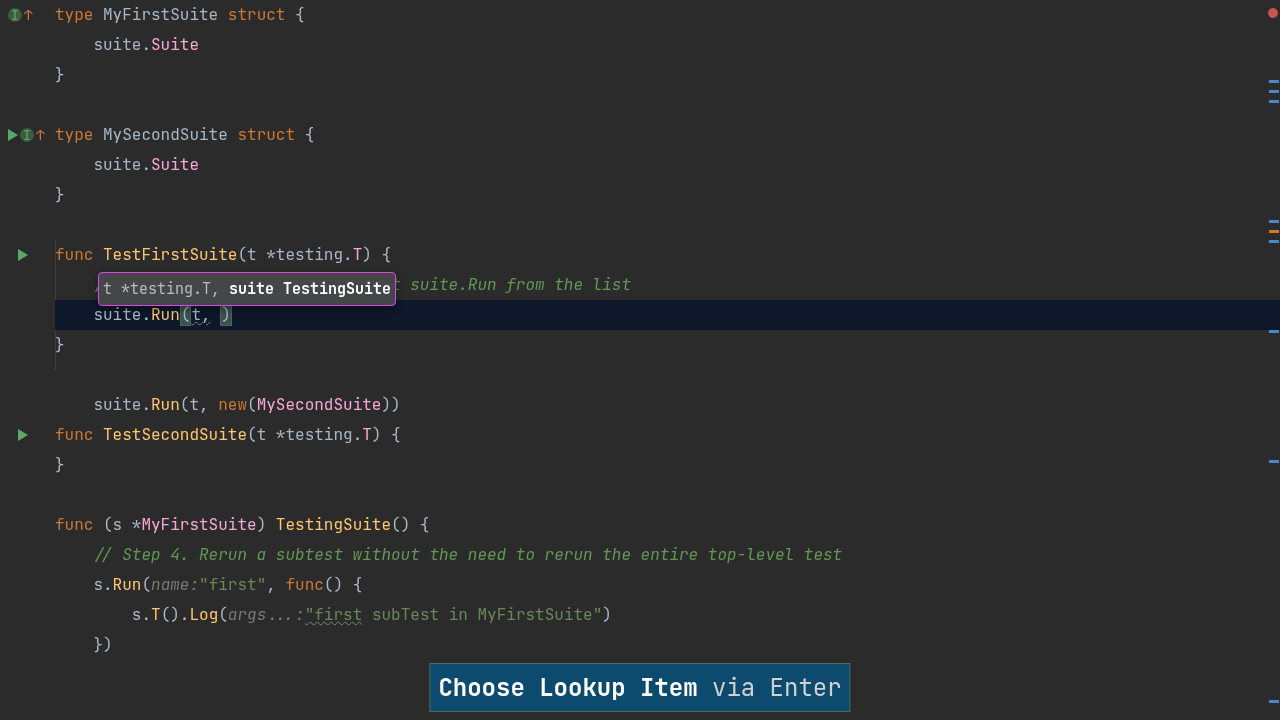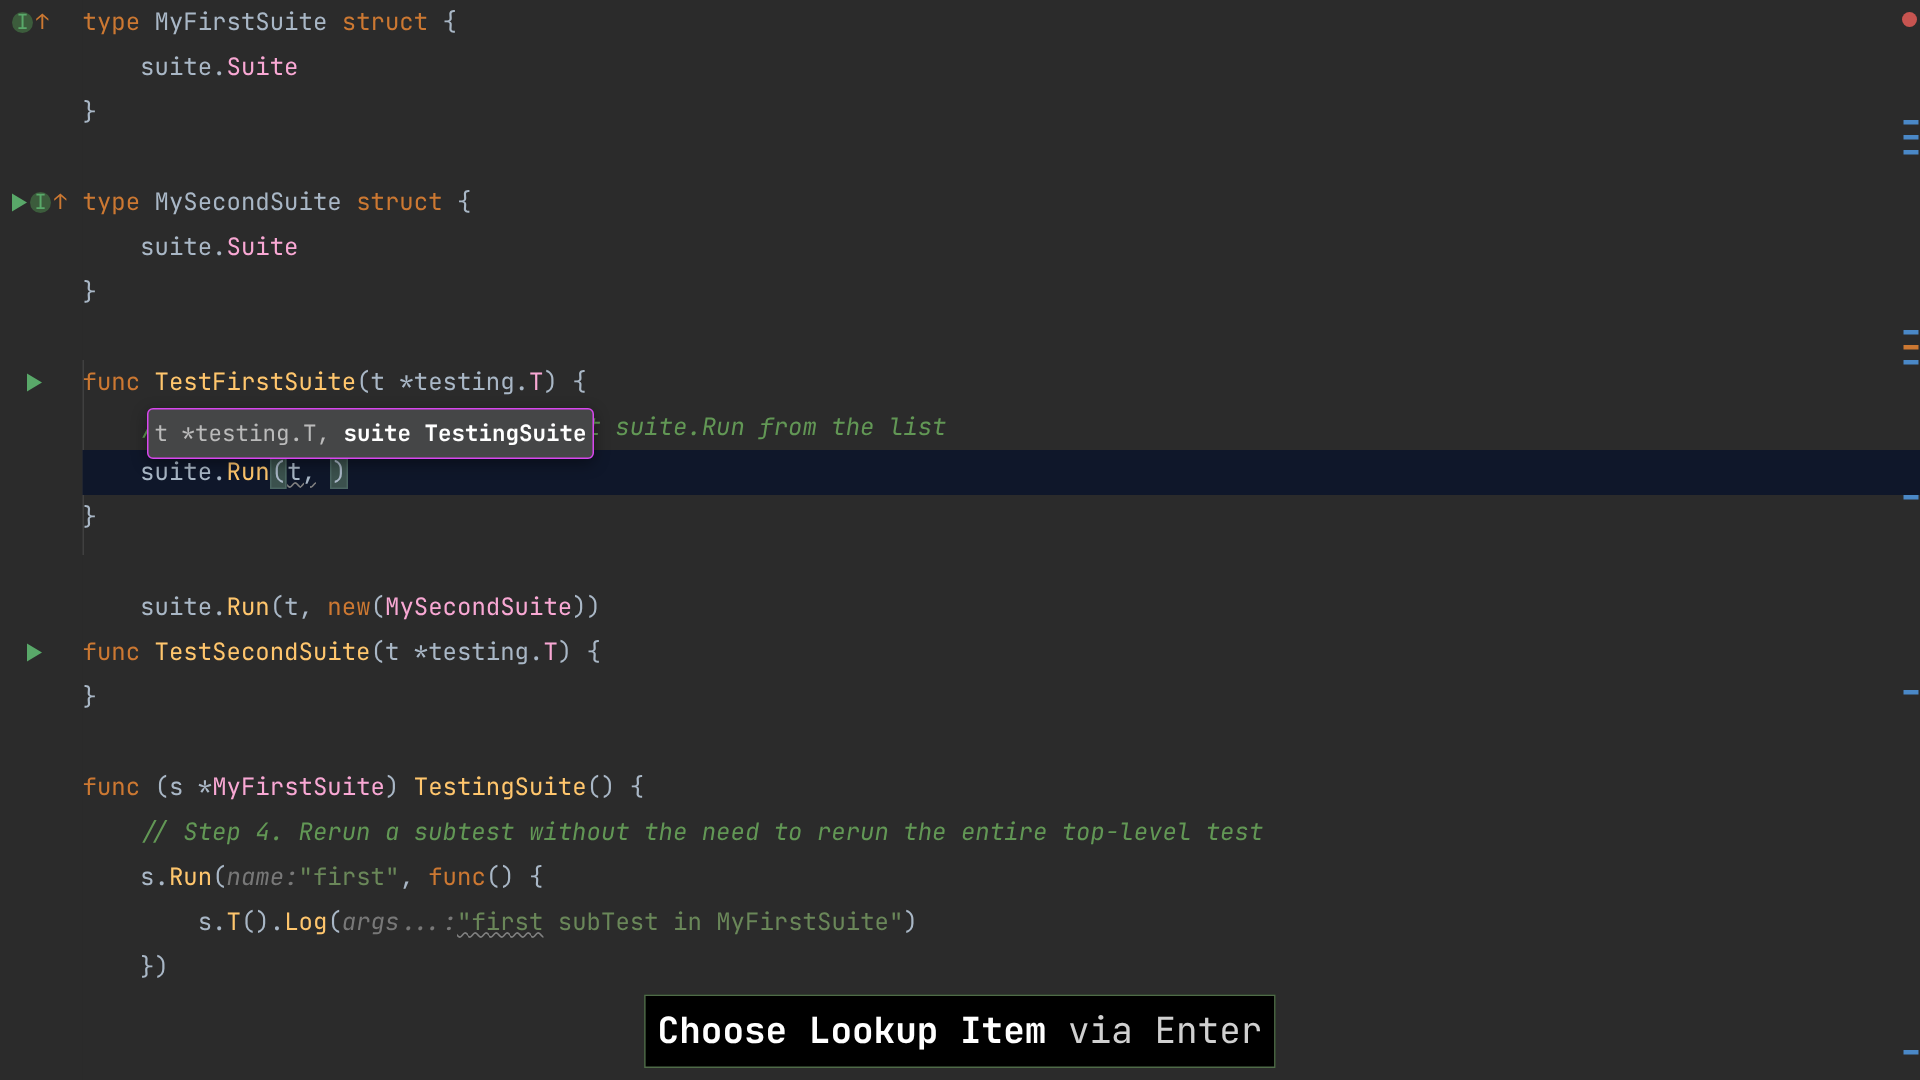--- a/index.html
+++ b/index.html
@@ -101,21 +101,21 @@
     color: #bbbbbb;
     font-size: 15px;
     z-index: 10;
   }
   .param-info-current { color: #ffffff; font-weight: bold; }
   .status-tip {
     position: absolute;
     bottom: 8px;
     left: 50%;
     transform: translateX(-50%);
-    background: #000000;
+    background: #0c4a6e;
     border: 1px solid #4f6b48;
     padding: 8px 8px;
     font-size: 24px;
     color: #d0d0d0;
     font-family: 'JetBrains Mono', monospace;
   }
   .status-tip .action { color: #ffffff; font-weight: bold; }
   .right-marks {
     position: absolute;
     right: 0;

